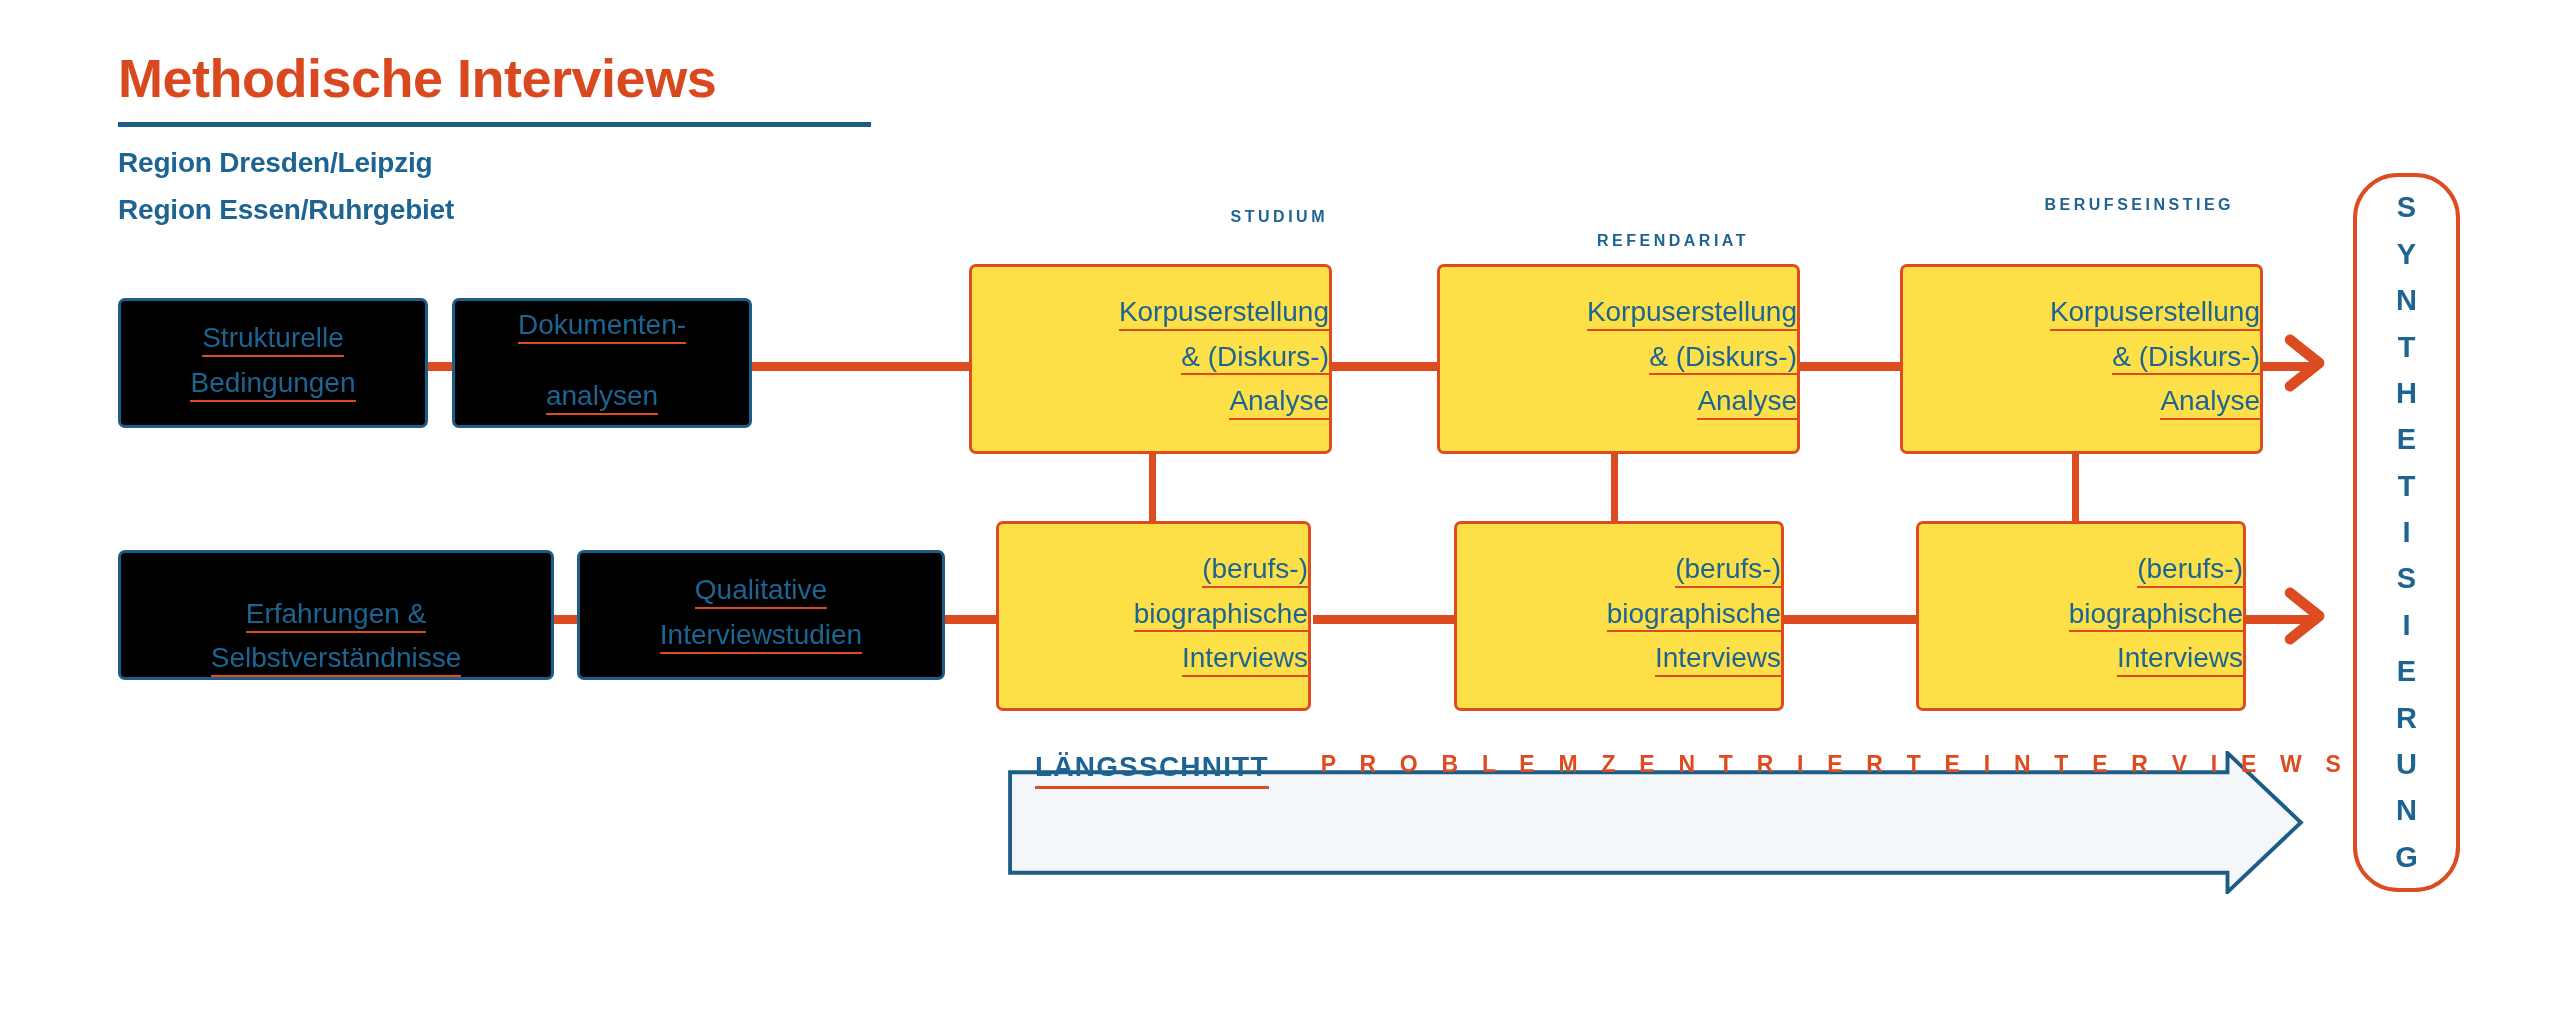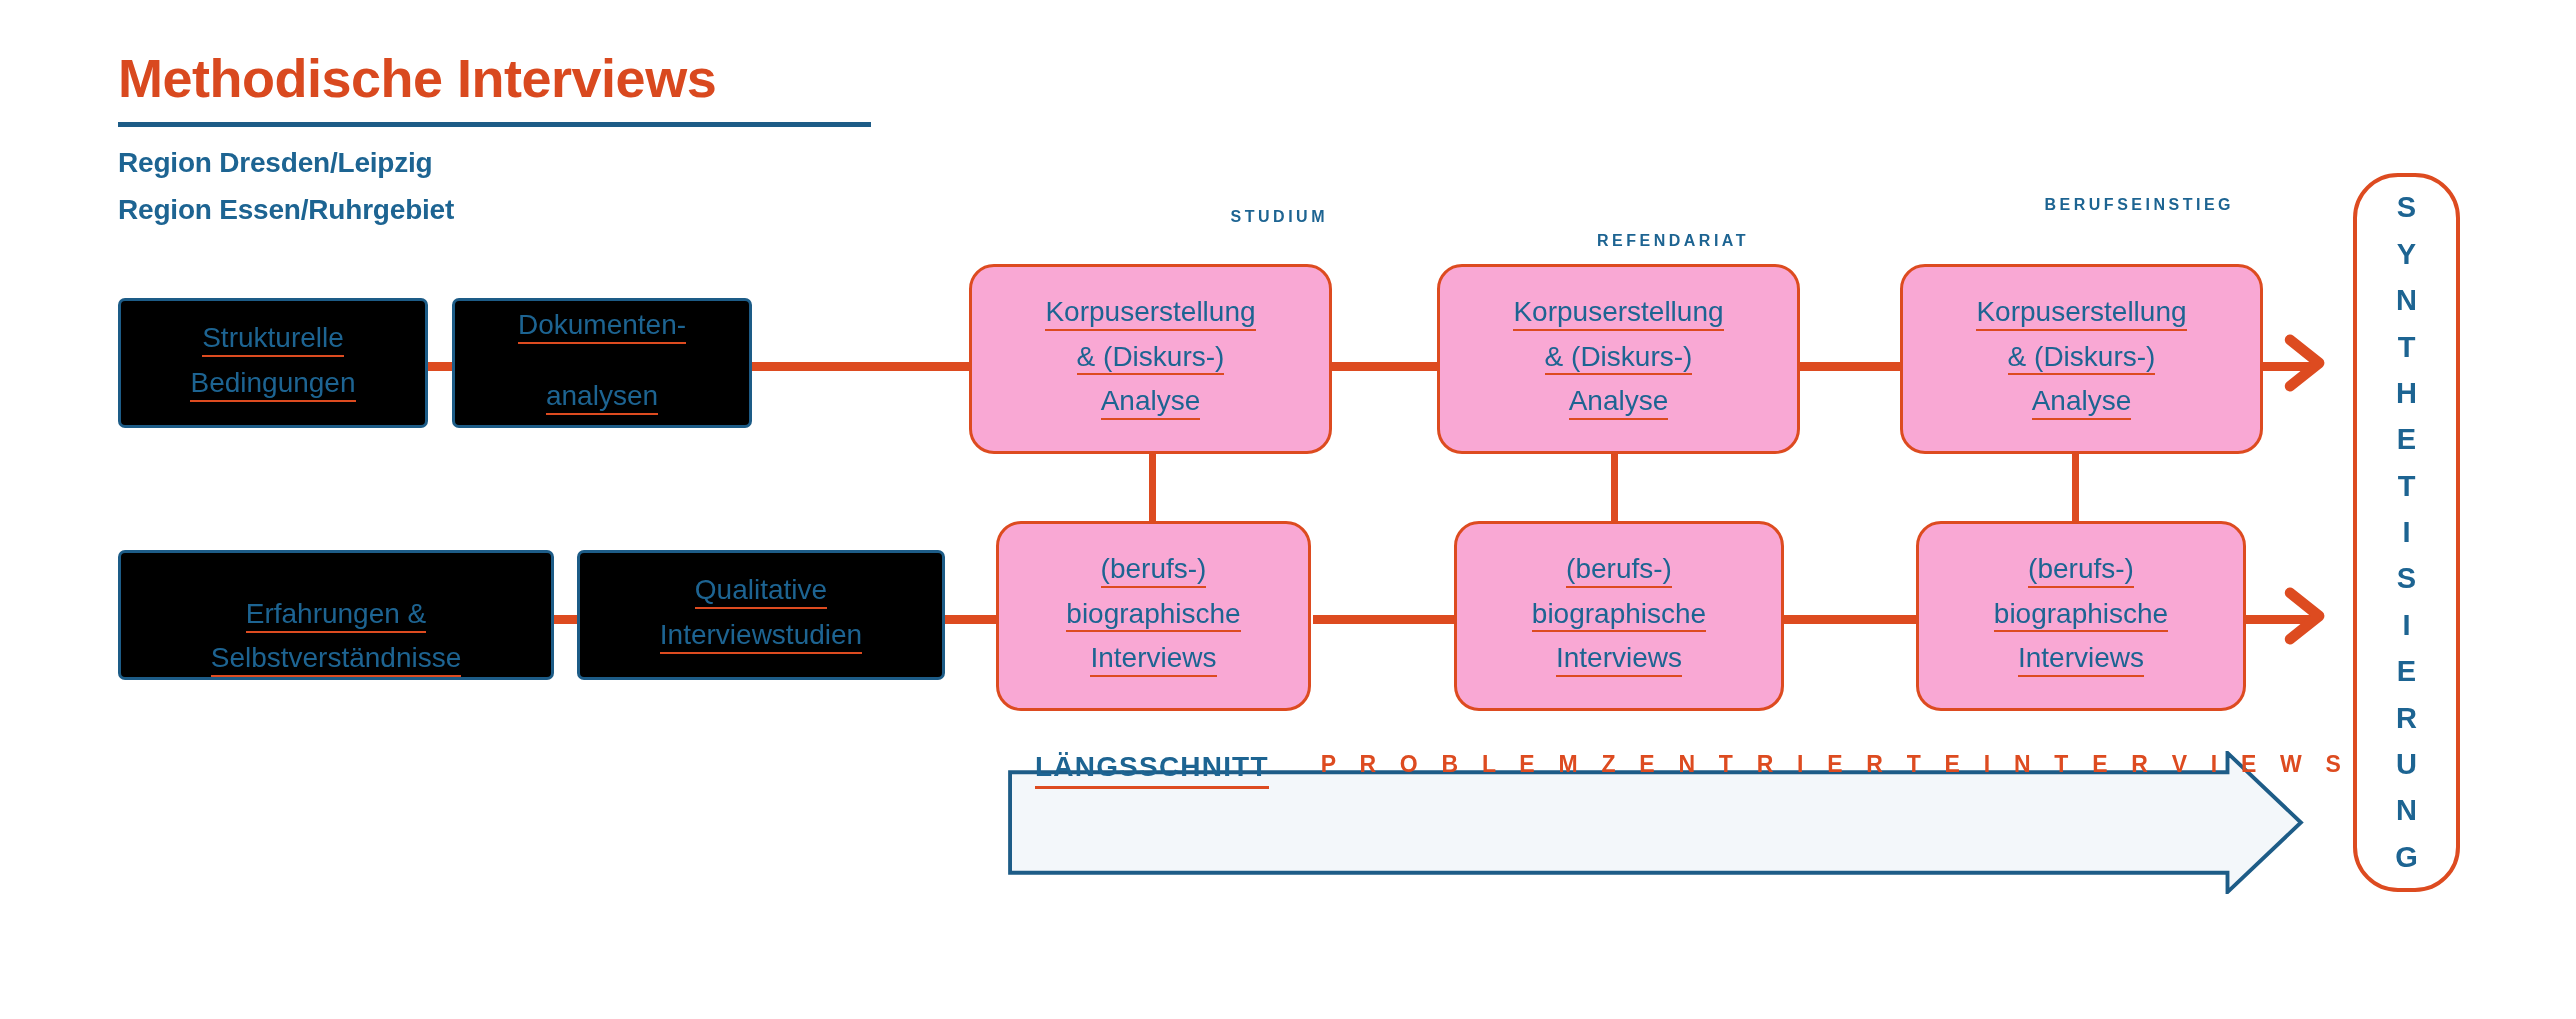--- a/index.html
+++ b/index.html
@@ -84,22 +84,23 @@
   .node .line:last-child { margin-bottom: 0; }
 
   .node.blue {
     border: 3.9px solid #1d5c87;
     border-radius: 7px;
     background: #000000;
     text-decoration: underline;
   }
   .node.orange {
     border: 3.9px solid #dd4b20;
-    border-radius: 25px;
-    background: #f9a8d4;
+    border-radius: 7px;
+    background: #fde047;
+    align-items: flex-end;
   }
 
   
   .conn-h {
     position: absolute;
     background: #dd4b20;
     height: 8.7px;
     z-index: 1;
   }
   .conn-v {

